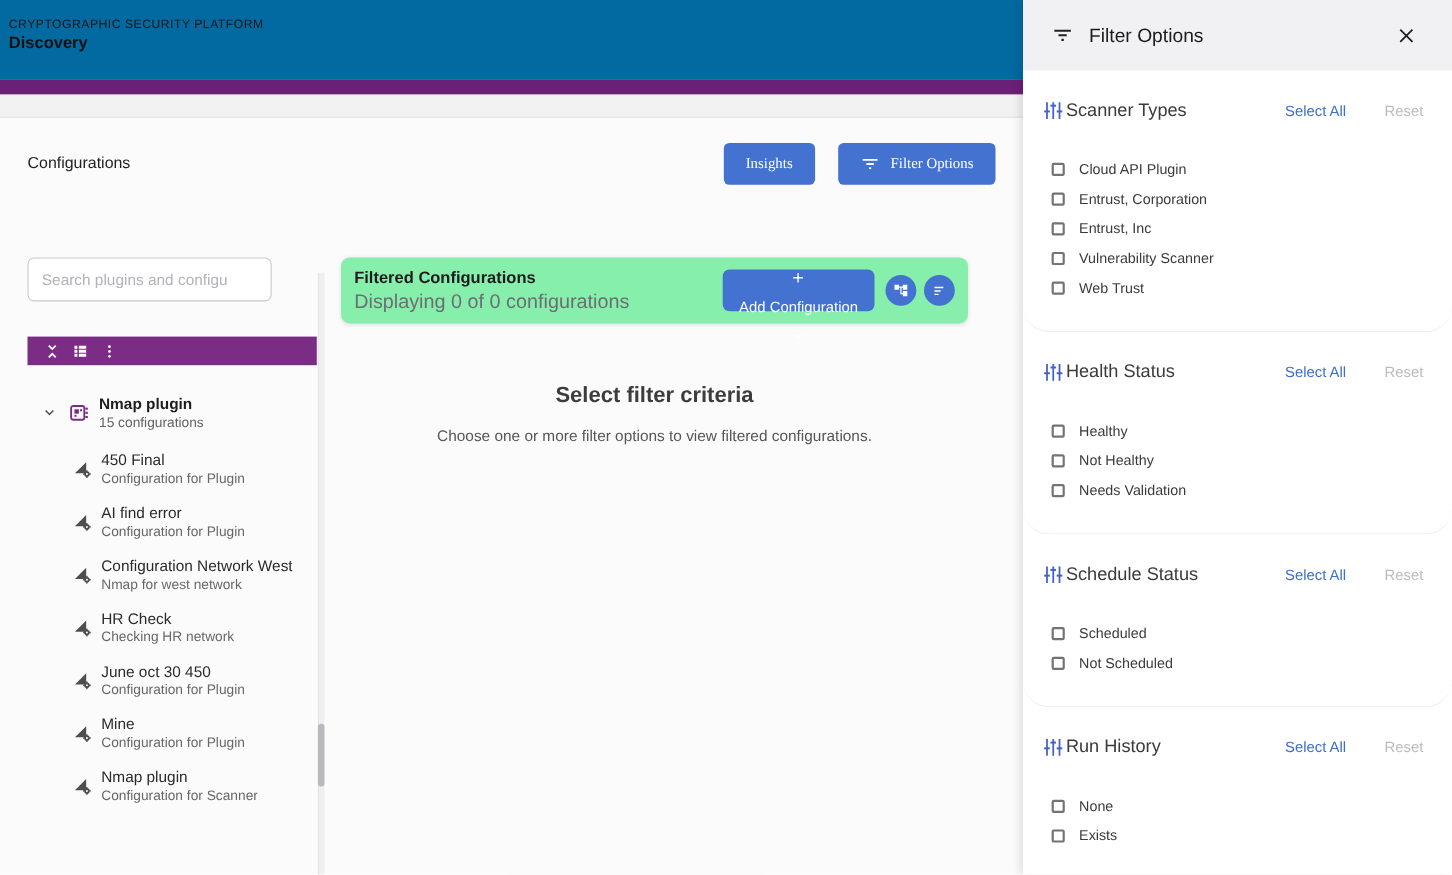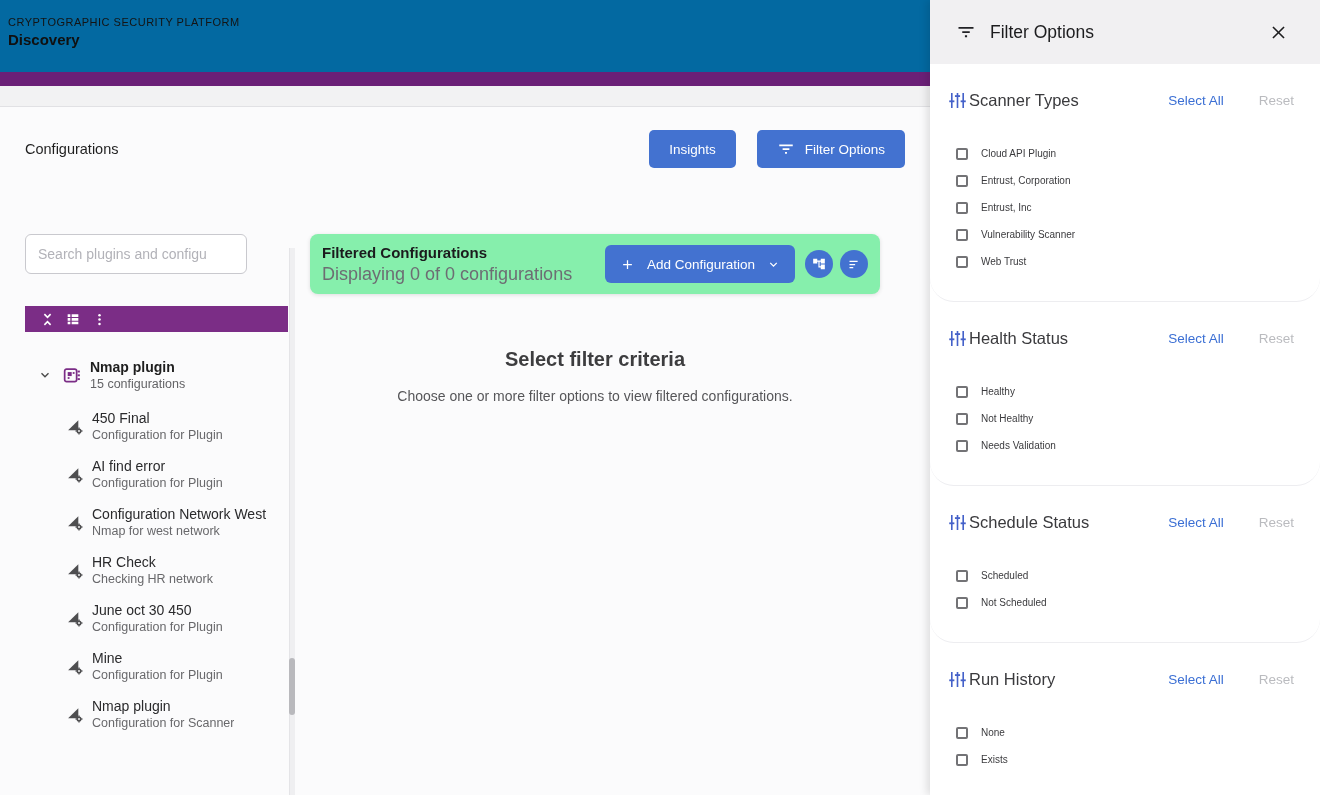--- a/index.html
+++ b/index.html
@@ -13,21 +13,21 @@
   .platform-label { font-size:11px; letter-spacing:.5px; color:#141414; }
   .page-title { font-size:15px; font-weight:700; color:#101010; margin-top:3px; }
   .purple-bar { height:14px; background:var(--purple-bar,#6b2077); flex-shrink:0; }
   .gray-strip { height:21px; background:#f2f2f3; border-bottom:1px solid #e1e1e4; flex-shrink:0; }
 
   .toolbar-row { height:84px; display:flex; align-items:center; padding:0 25px; flex-shrink:0; }
   .section-title { font-size:14.5px; color:#1f1f1f; }
   .toolbar-actions { margin-left:auto; display:flex; gap:21px; }
   .btn { background:var(--primary-button-blue,#4372d0); color:#fff; border:none; border-radius:5px;
     height:38px; font-size:13.5px; padding:12px 20px; display:flex; align-items:center; gap:10px;
-    cursor:pointer; font-family:Liberation Sans, sans-serif; }
+    cursor:pointer; font-family:Liberation Serif, serif; }
 
   .columns { flex:1; display:flex; min-height:0; }
 
   
   .sidebar { width:296px; flex-shrink:0; position:relative; }
   .scroll-track { position:absolute; top:57px; right:1px; width:6px; bottom:0;
     background:#efeff1; border-left:1px solid #e4e4e7; }
   .scroll-thumb { position:absolute; top:410px; height:57px; width:6px; right:0;
     background:#b9b9bd; border-radius:3px; }
   .search-input { margin:43px 0 0 25px; width:222px; height:40px; border:1px solid #c9c9ce;
@@ -55,21 +55,21 @@
   .item-sub { font-size:12.5px; color:#68686b; margin-top:2px; white-space:nowrap; }
 
   
   .main { flex:1; display:flex; flex-direction:column; padding:0 50px 0 14px; min-width:0; }
   .card { margin-top:43px; height:60px; background:#86efac; border-radius:8px;
     box-shadow:0 1px 4px rgba(0,0,0,.12); display:flex; align-items:center; padding:0 12px; }
   .card-title { font-size:15px; font-weight:700; color:#1b1b1d; }
   .card-sub { font-size:18px; color:#6d6d73; margin-top:3px; }
   .add-btn { margin-left:auto; height:38px; background:var(--primary-button-blue,#4372d0);
     border:none; border-radius:6px; color:#fff; display:flex; align-items:center; padding:0 15px;
-    gap:12px; font-size:13.5px; font-family:inherit; cursor:pointer; }
+    gap:12px; font-size:13.5px; font-family:inherit; cursor:pointer;flex-direction:column; }
   .round-btn { width:28px; height:28px; border-radius:50%; border:none; cursor:pointer;
     background:var(--primary-button-blue,#4372d0); color:#fff; display:flex; align-items:center;
     justify-content:center; flex-shrink:0; }
   .rb1 { margin-left:10px; } .rb2 { margin-left:7px; }
 
   .empty { text-align:center; margin-top:54px; }
   .empty-title { font-size:20px; font-weight:700; color:#3d3d3f; }
   .empty-sub { font-size:14px; color:#565659; margin-top:17px; }
 
   
@@ -87,21 +87,21 @@
   .fsection-header { display:flex; align-items:center; height:20px; }
   .fsection-icon { color:var(--section-icon-blue,#4461c9); display:flex; flex-shrink:0; }
   .fsection-title { font-size:16.5px; color:#3a3a3d; margin-left:2px; }
   .select-all { margin-left:auto; margin-right:35px; font-size:13.5px;
     color:var(--link-blue,#3b6fd4); cursor:pointer; }
   .reset-link { font-size:13.5px; color:#babbbf; cursor:pointer; }
   .options { margin-top:30px; padding-bottom:26px; }
   .option-row { display:flex; align-items:center; height:27px; padding-left:8px; cursor:pointer; }
   .checkbox { width:12px; height:12px; border:2px solid #737376; border-radius:2px;
     background:#fff; flex-shrink:0; }
-  .option-label { font-size:10px; color:#3b3b3e; margin-left:13px; }
+  .option-label { font-size:13px; color:#3b3b3e; margin-left:13px; }
 </style>
 </head>
 <body>
 
 <div class="app">
 
   <div class="left">
 
     <div class="app-header">
       <div class="platform-label">CRYPTOGRAPHIC SECURITY PLATFORM</div>

